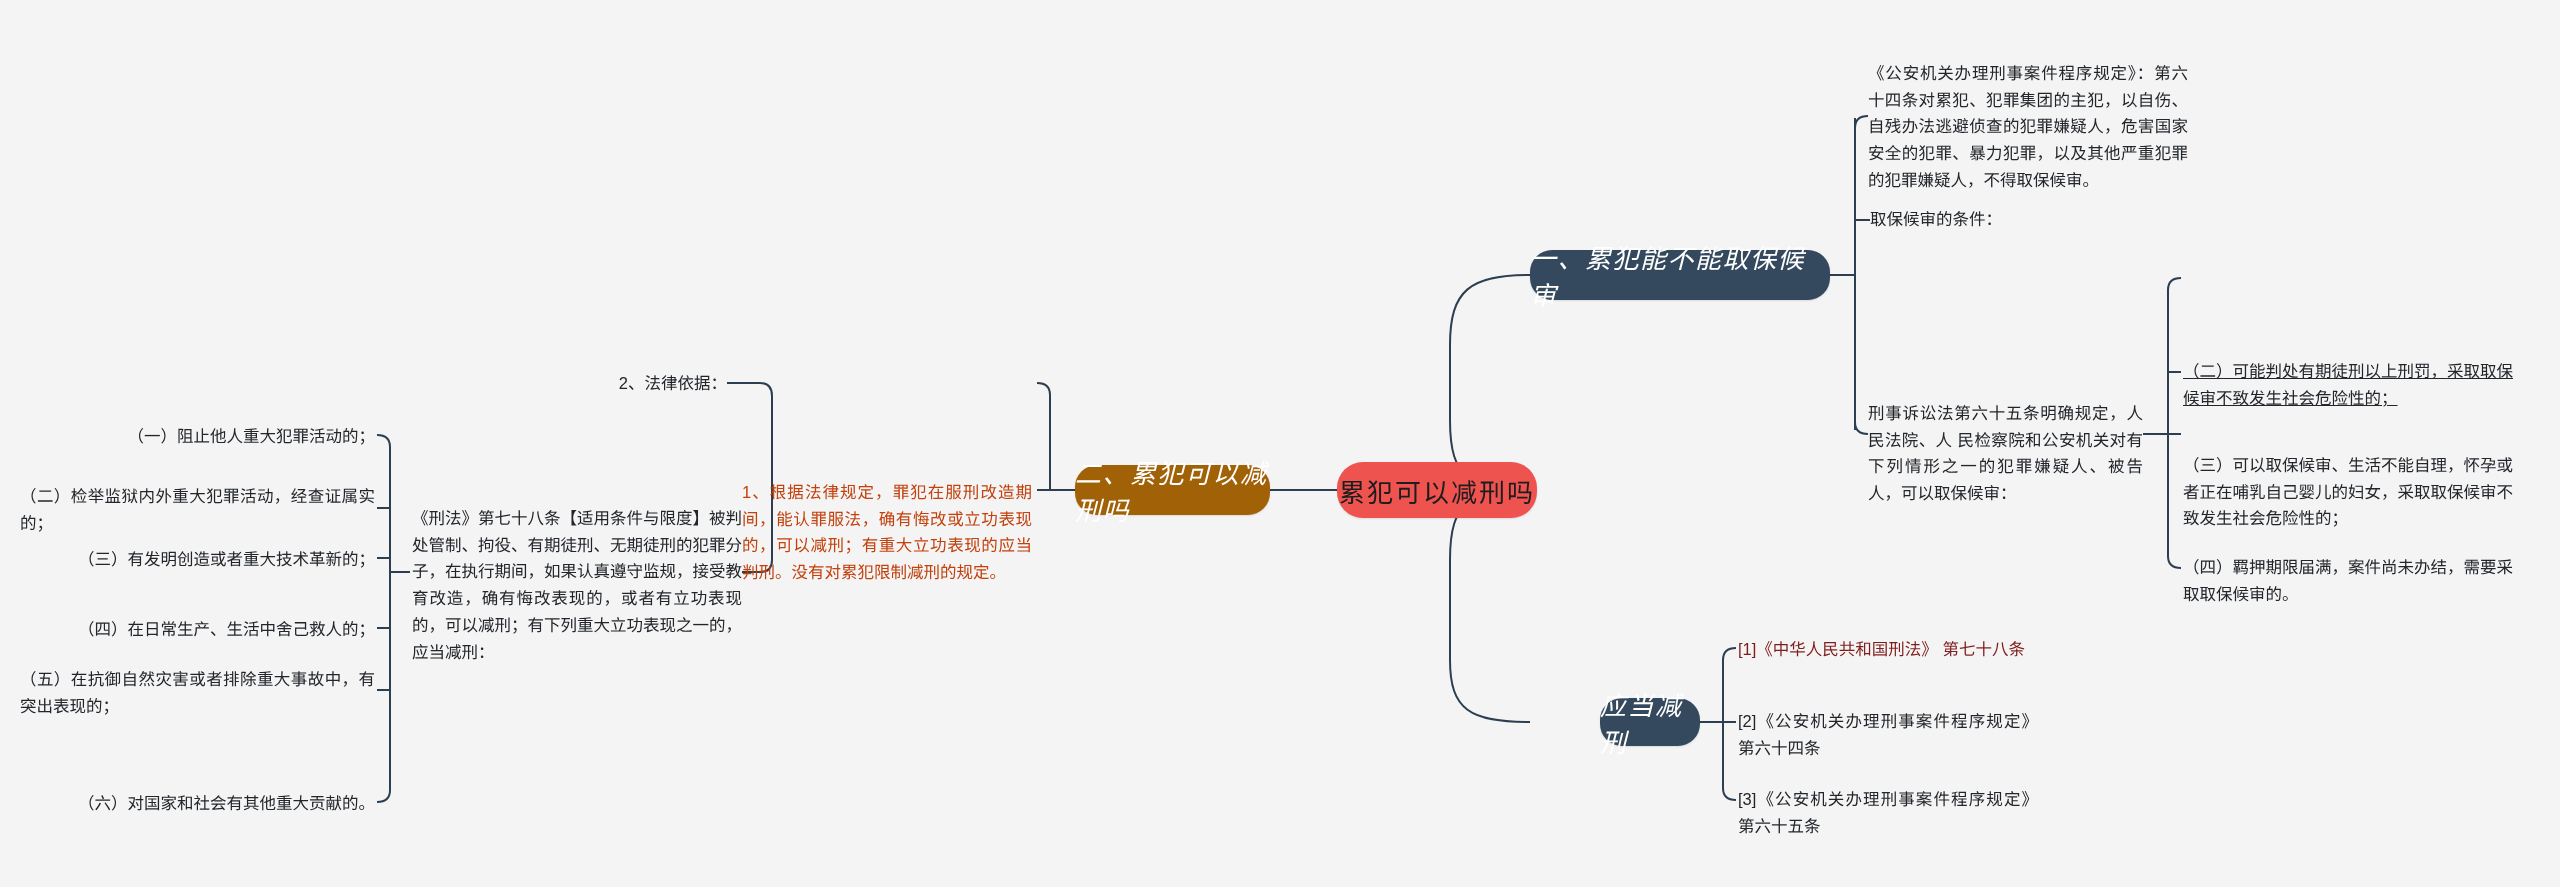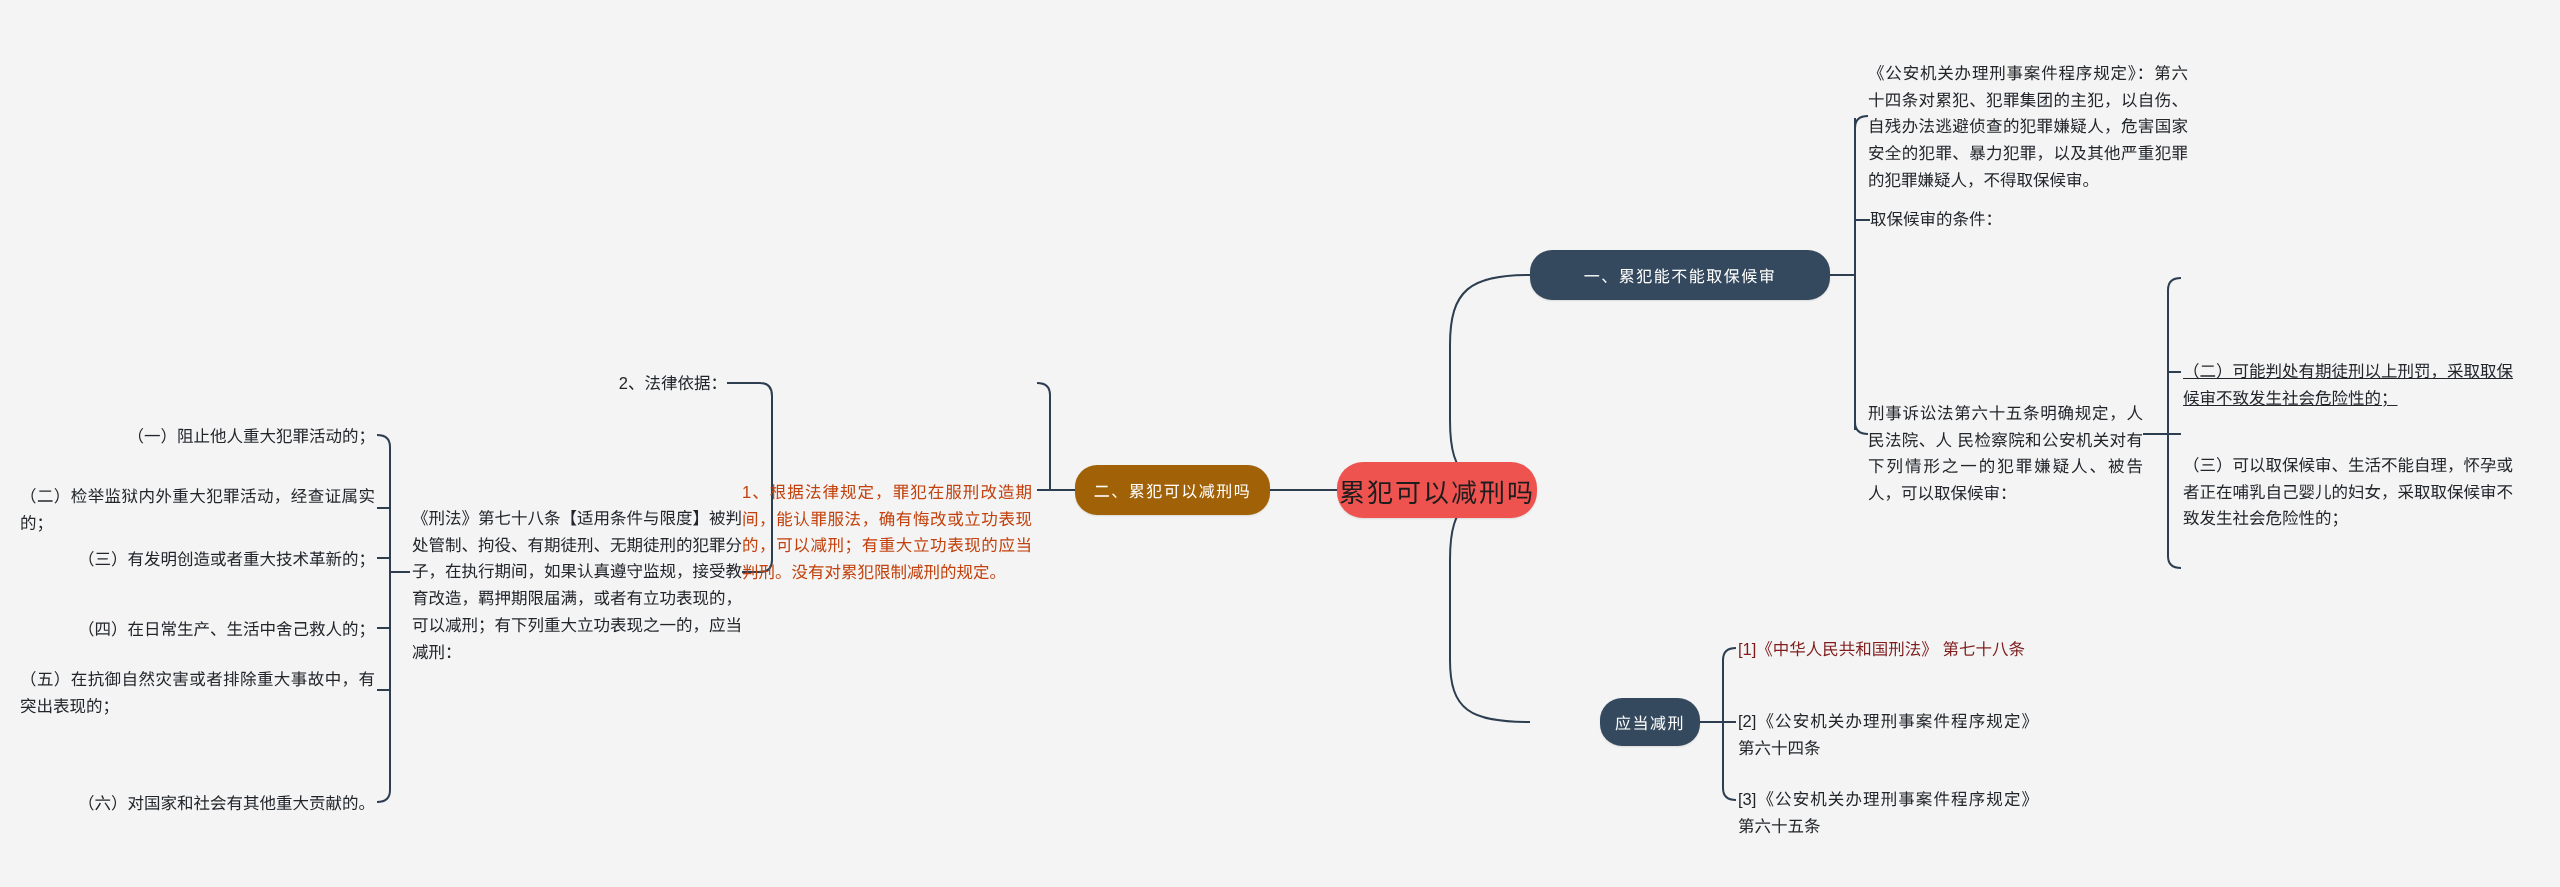--- a/index.html
+++ b/index.html
@@ -51,27 +51,28 @@
     align-items: center;
     justify-content: center;
     text-align: center;
     font-weight: 400;
     box-shadow: 0 1px 2px rgba(0,0,0,.10);
   }
   .branch-node {
     background: #35495e;
     color: #ffffff;
     border-radius: 22px;
-    font-size: 16px;
+    font-size: 26px;
     letter-spacing: 1.5px;
     display: flex;
     align-items: center;
     justify-content: center;
-    text-align: right;
+    text-align: left;
     box-shadow: 0 1px 2px rgba(0,0,0,.10);
+    font-style: italic;
   }
 
   
   .leaf {
     position: absolute;
     font-size: 16.5px;
     line-height: 1.62;
     color: #22262b;
     text-align: justify;
     word-break: break-all;
@@ -154,26 +155,27 @@
 
   <div class="leaf" style="left: 1870px; top: 206px; width: 320px; color: rgb(34, 38, 43);">取保候审的条件：</div>
 
   <div class="leaf justify-block" style="left: 1868px; top: 400px; width: 275px; color: rgb(34, 38, 43);">刑事诉讼法第六十五条明确规定，人民法院、人 民检察院和公安机关对有下列情形之一的犯罪嫌疑人、被告人，可以取保候审：</div>
 
 
   <div class="leaf justify-block" style="left: 2183px; top: 358px; width: 330px; color: rgb(34, 38, 43); text-decoration: underline;">（二）可能判处有期徒刑以上刑罚，采取取保候审不致发生社会危险性的；</div>
 
   <div class="leaf justify-block" style="left: 2183px; top: 452px; width: 330px; color: rgb(34, 38, 43);">（三）可以取保候审、生活不能自理，怀孕或者正在哺乳自己婴儿的妇女，采取取保候审不致发生社会危险性的；</div>
 
+  <div class="leaf justify-block" style="left: 2183px; top: 554px; width: 330px; color: rgb(34, 38, 43);">（四）羁押期限届满，案件尚未办结，需要采取取保候审的。</div>
 
   <div class="leaf justify-block" style="left: 742px; top: 455px; width: 290px; color: #c2410c; margin-top: 24px;">1、根据法律规定，罪犯在服刑改造期间，能认罪服法，确有悔改或立功表现的，可以减刑；有重大立功表现的应当判刑。没有对累犯限制减刑的规定。</div>
 
   <div class="leaf right-align" style="left: 577px; top: 370px; width: 150px; color: rgb(34, 38, 43);">2、法律依据：</div>
 
-  <div class="leaf justify-block" style="left: 412px; top: 505px; width: 330px; color: rgb(34, 38, 43);">《刑法》第七十八条【适用条件与限度】被判处管制、拘役、有期徒刑、无期徒刑的犯罪分子，在执行期间，如果认真遵守监规，接受教育改造，羁押期限届满，或者有立功表现的，可以减刑；有下列重大立功表现之一的，应当减刑：</div>
+  <div class="leaf justify-block" style="left: 412px; top: 505px; width: 330px; color: rgb(34, 38, 43);">《刑法》第七十八条【适用条件与限度】被判处管制、拘役、有期徒刑、无期徒刑的犯罪分子，在执行期间，如果认真遵守监规，接受教育改造，确有悔改表现的，或者有立功表现的，可以减刑；有下列重大立功表现之一的，应当减刑：</div>
 
   <div class="leaf right-align" style="left: 20px; top: 423px; width: 355px; color: rgb(34, 38, 43);">（一）阻止他人重大犯罪活动的；</div>
 
   <div class="leaf justify-block" style="left: 20px; top: 483px; width: 355px; color: rgb(34, 38, 43);">（二）检举监狱内外重大犯罪活动，经查证属实的；</div>
 
   <div class="leaf right-align" style="left: 20px; top: 546px; width: 355px; color: rgb(34, 38, 43);">（三）有发明创造或者重大技术革新的；</div>
 
   <div class="leaf right-align" style="left: 20px; top: 616px; width: 355px; color: rgb(34, 38, 43);">（四）在日常生产、生活中舍己救人的；</div>
 
   <div class="leaf justify-block" style="left: 20px; top: 666px; width: 355px; color: rgb(34, 38, 43);">（五）在抗御自然灾害或者排除重大事故中，有突出表现的；</div>

